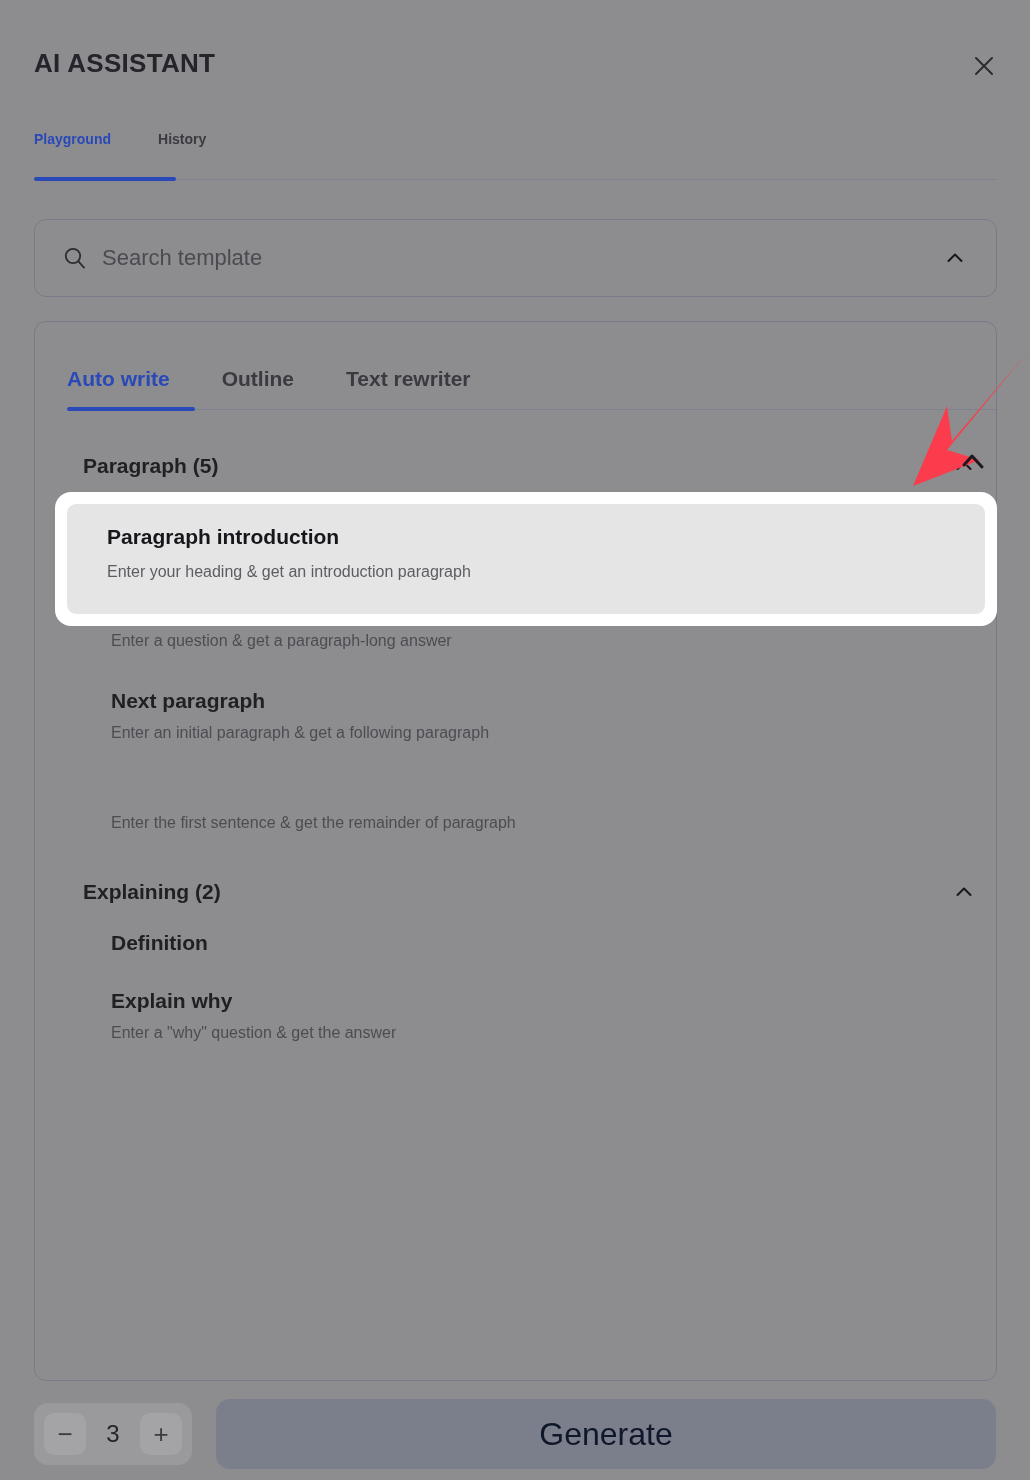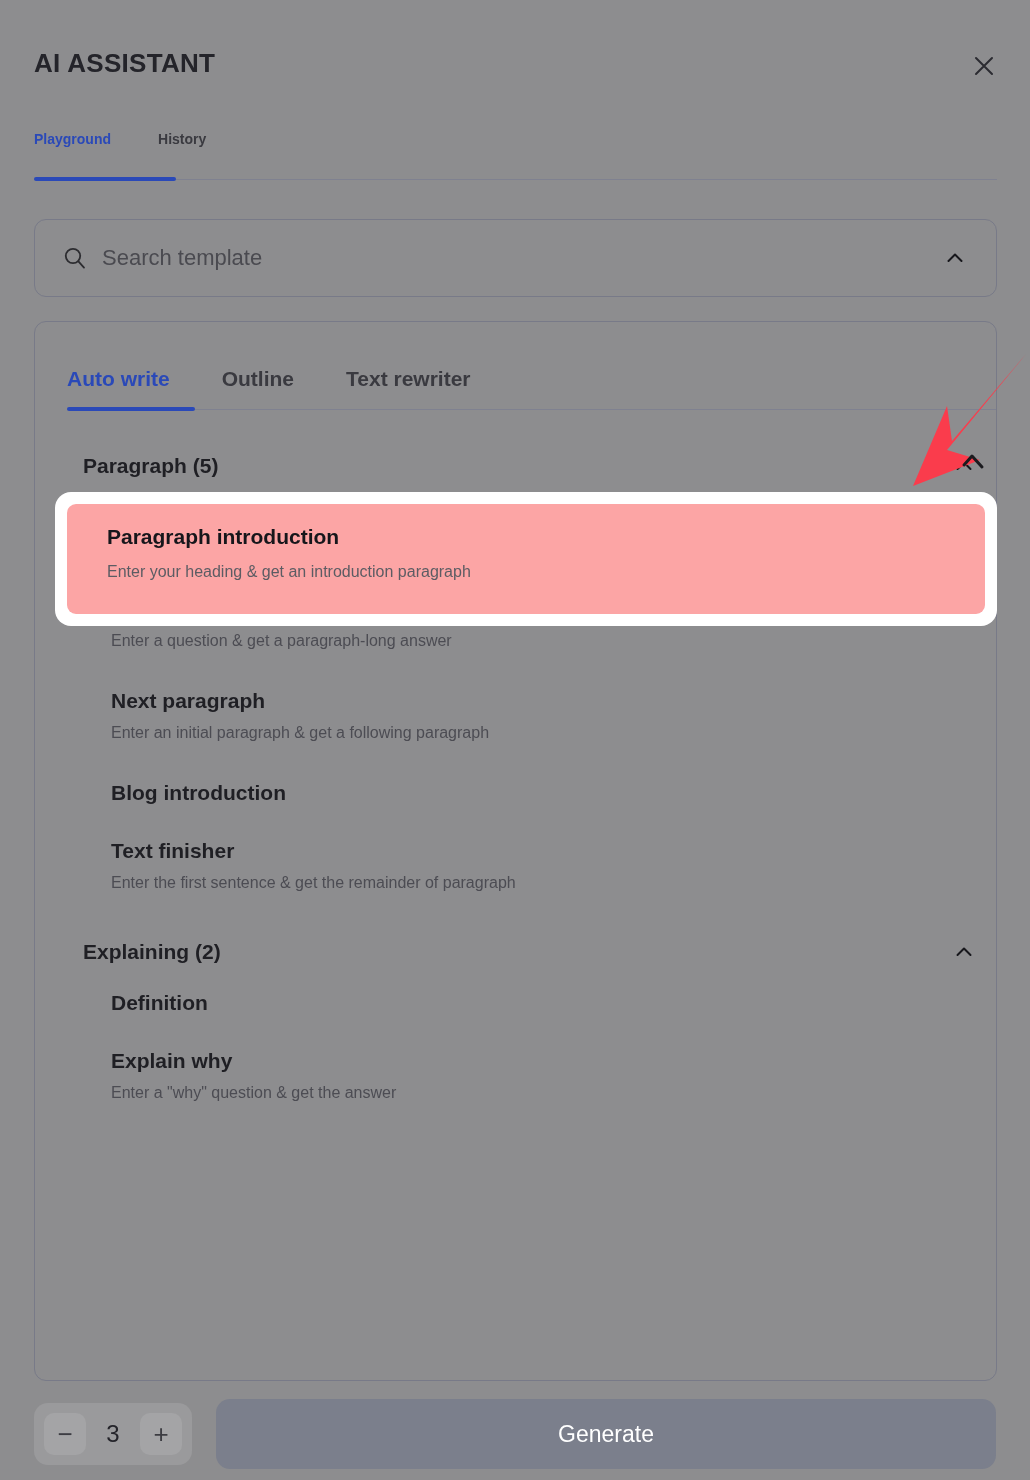--- a/index.html
+++ b/index.html
@@ -304,22 +304,22 @@
   #generate-btn {
     margin-left: 24px;
     margin-right: 34px;
     flex: 1 1 auto;
     height: 70px;
     border-radius: 14px;
     background: #7b7f8c;
     display: flex;
     align-items: center;
     justify-content: center;
-    font-size: 23px;
-    color: #ffffff;
+    font-size: 32px;
+    color: #0f172a;
     cursor: default;
     user-select: none;
   }
 
   
   #spotlight {
     position: absolute;
     left: 55px;
     top: 492px;
     width: 942px;
@@ -328,21 +328,21 @@
     border-radius: 16px;
     box-sizing: border-box;
     padding: 12px;
     z-index: 40;
   }
   #spotlight-item {
     width: 100%;
     height: 100%;
     box-sizing: border-box;
     border-radius: 9px;
-    background: #fca5a5;
+    background: #e5e5e5;
     padding: 16px 40px;
   }
   #spotlight-item .tpl-name  { color: #16161b; line-height: 34px; }
   #spotlight-item .tpl-desc  { color: #5c5c63; line-height: 36px; }
 
   
   #arrow-annotation {
     position: absolute;
     left: 890px;
     top: 340px;
@@ -422,24 +422,22 @@
           </li>
           <li class="tpl-item">
             <div class="tpl-name">Paragraph answer</div>
             <div class="tpl-desc">Enter a question &amp; get a paragraph-long answer</div>
           </li>
           <li class="tpl-item">
             <div class="tpl-name">Next paragraph</div>
             <div class="tpl-desc">Enter an initial paragraph &amp; get a following paragraph</div>
           </li>
           <li class="tpl-item">
-            <div class="tpl-name">Blog introduction</div>
-          </li>
-          <li class="tpl-item">
-            <div class="tpl-name">Text finisher</div>
+          </li>
+          <li class="tpl-item">
             <div class="tpl-desc">Enter the first sentence &amp; get the remainder of paragraph</div>
           </li>
         </ul>
 
         <div class="group-head" style="margin-top:16px;">
           <span class="group-title">Explaining (2)</span>
           <span class="group-chevron">
             <svg width="26" height="26" viewBox="0 0 26 26" aria-hidden="true">
               <path d="M6.5 16 L13 9.5 L19.5 16" stroke="#17171c" stroke-width="2" fill="none" stroke-linecap="round" stroke-linejoin="round"></path>
             </svg>

